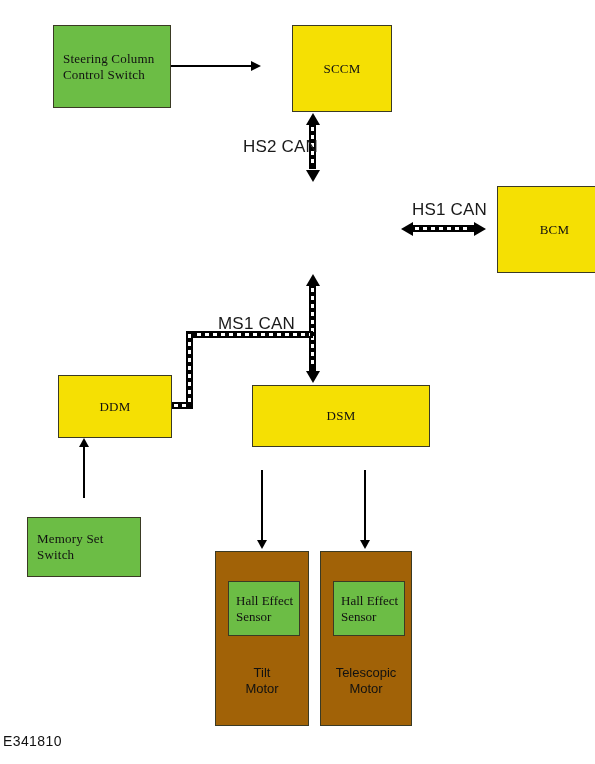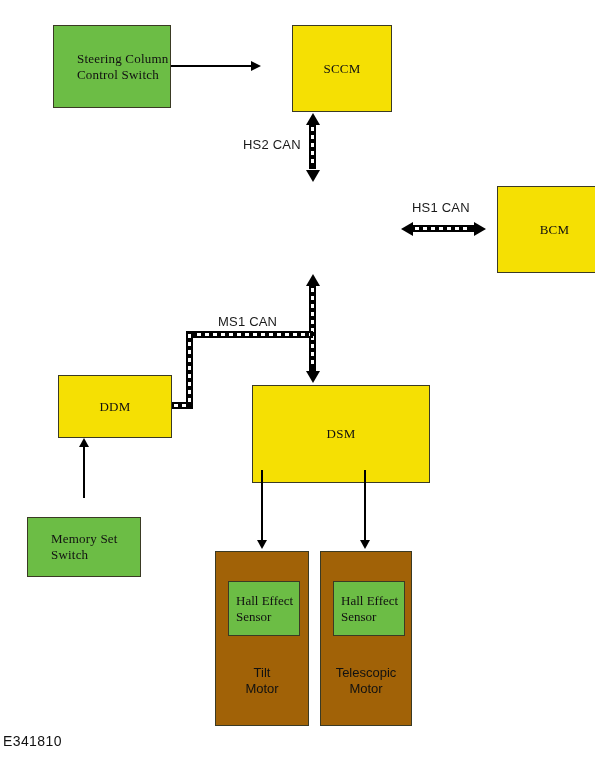--- a/index.html
+++ b/index.html
@@ -26,21 +26,21 @@
     display: flex;
     flex-direction: column;
     justify-content: center;
     font-family: "Liberation Serif", serif;
     font-size: 13px;
     color: #111111;
     line-height: 1.22;
     letter-spacing: 0.2px;
   }
   .node.center  { align-items: center; text-align: center; margin-left: 31px; }
-  .node.lefttext{ align-items: flex-start; text-align: left; padding-left: 23px; }
+  .node.lefttext{ align-items: flex-start; text-align: left; padding-left: 9px; }
 
   .fill-yellow { background: #f5e003; }
   .fill-green  { background: #6cbd45; }
 
   .node-label { display: block; white-space: pre-line; }
 
   
   .motor {
     position: absolute;
     box-sizing: border-box;
@@ -126,21 +126,21 @@
   }
   .ba-up    { border-left: 7px solid transparent; border-right: 7px solid transparent; border-bottom: 12px solid #000; }
   .ba-down  { border-left: 7px solid transparent; border-right: 7px solid transparent; border-top: 12px solid #000; }
   .ba-left  { border-top: 7px solid transparent; border-bottom: 7px solid transparent; border-right: 12px solid #000; }
   .ba-right { border-top: 7px solid transparent; border-bottom: 7px solid transparent; border-left: 12px solid #000; }
 
   
   .bus-label {
     position: absolute;
     font-family: "Liberation Sans", sans-serif;
-    font-size: 13px;
+    font-size: 17px;
     color: #1a1a1a;
     white-space: nowrap;
     letter-spacing: 0.2px;
   }
 
   
   .figure-code {
     position: absolute;
     left: 3px;
     top: 733px;
@@ -202,21 +202,21 @@
   </div>
 
   <div class="solid-v" style="left:83px; top:447px; height:51px;"></div>
   <div class="arrowhead ah-up" style="left:79px; top:438px;"></div>
 
   <div class="node lefttext fill-green" style="left:27px; top:517px; width:114px; height:60px;">
     <span class="node-label">Memory Set
 Switch</span>
   </div>
 
-  <div class="node center fill-yellow" style="left:221px; top:385px; width:178px; height:98px;">
+  <div class="node center fill-yellow" style="left:221px; top:385px; width:178px; height:62px;">
     <span class="node-label">DSM</span>
   </div>
 
   <div class="solid-v" style="left:261px; top:470px; height:70px;"></div>
   <div class="arrowhead ah-down" style="left:257px; top:540px;"></div>
 
   <div class="solid-v" style="left:364px; top:470px; height:70px;"></div>
   <div class="arrowhead ah-down" style="left:360px; top:540px;"></div>
 
   <div class="motor" style="left:215px; top:551px; width:94px; height:175px;">

